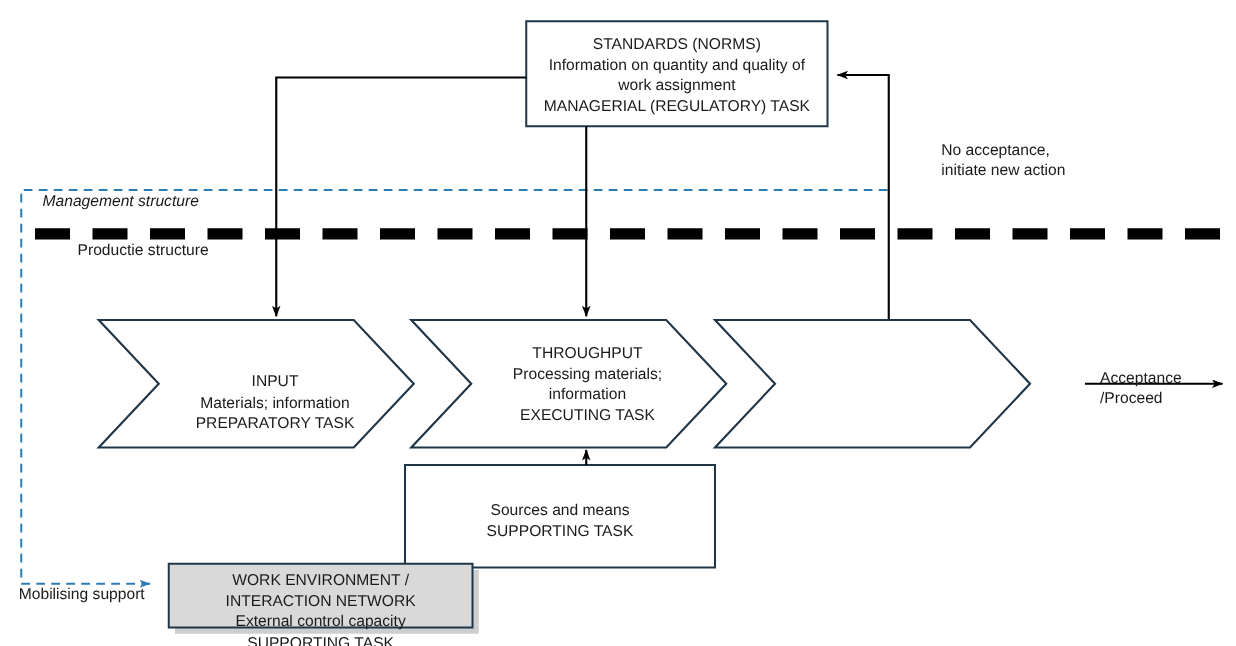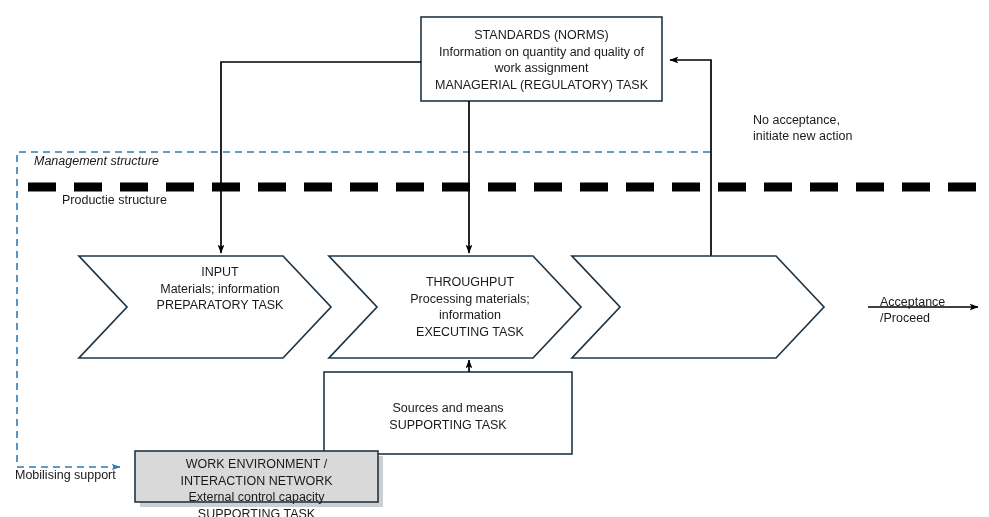--- a/index.html
+++ b/index.html
@@ -124,21 +124,21 @@
 
 
 
   <div class="lbl lbl-l" style="left:729px; top:112px; width:170px; white-space:pre-line;margin-left:24px;">No acceptance,
 initiate new action</div>
 
   <div class="lbl lbl-l" style="left:34px; top:153px; width:220px;font-style:italic;">Management structure</div>
 
   <div class="lbl lbl-l" style="left:34px; top:192px; width:220px;margin-left:28px;">Productie structure</div>
 
-  <div class="boxtext" style="left:130px; top:264px; width:180px;">INPUT
+  <div class="boxtext" style="left:130px; top:297px; width:180px;">INPUT
 Materials; information
 PREPARATORY TASK</div>
 
   <div class="boxtext" style="left:380px; top:274px; width:180px;">THROUGHPUT
 Processing materials;
 information
 EXECUTING TASK</div>
 
 
   <div class="lbl lbl-l" style="left:880px; top:294px; width:120px;">Acceptance</div>

